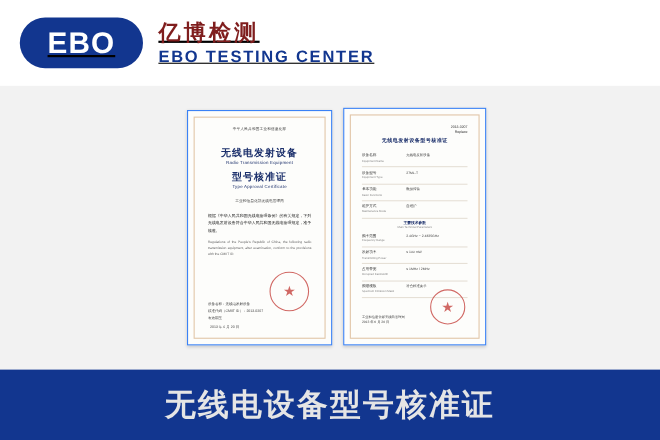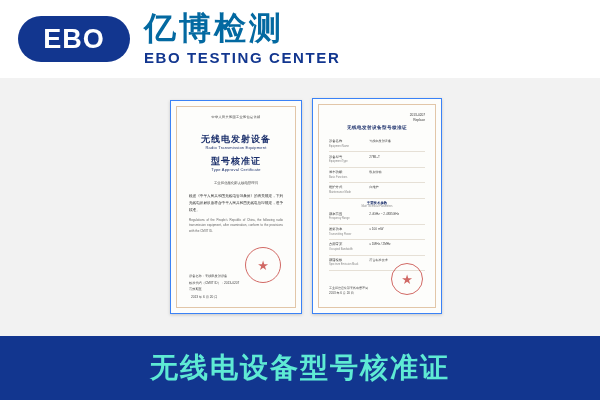--- a/index.html
+++ b/index.html
@@ -22,20 +22,21 @@
 
   
   .header {
     position: absolute;
     left: 0; top: 0;
     width: 600px;
     height: 78px;
     background: #ffffff;
     display: flex;
     align-items: center;
+    text-decoration: underline;
   }
   .logo-badge {
     margin-left: 18px;
     width: 112px;
     height: 46px;
     border-radius: 23px;
     background: #12368f;
     display: flex;
     align-items: center;
     justify-content: center;
@@ -48,22 +49,22 @@
     letter-spacing: 1px;
     font-family: "Liberation Sans", sans-serif;
   }
   .brand-block {
     margin-left: 14px;
     display: flex;
     flex-direction: column;
     justify-content: center;
   }
   .brand-cn {
-    color: #0369a1;
-    font-size: 32px;
+    color: #7f1d1d;
+    font-size: 20px;
     font-weight: bold;
     letter-spacing: 3px;
     line-height: 1.05;
     font-family: "DejaVu Sans", sans-serif;
   }
   .brand-en {
     color: #12368f;
     font-size: 15px;
     font-weight: bold;
     letter-spacing: 1.6px;
@@ -297,21 +298,21 @@
     position: absolute;
     left: 0; top: 336px;
     width: 600px;
     height: 64px;
     background: #12368f;
     display: flex;
     align-items: center;
     justify-content: center;
   }
   .caption-text {
-    color: #5eead4;
+    color: #e5e5e5;
     font-size: 28px;
     font-weight: bold;
     letter-spacing: 2px;
     font-family: Liberation Sans, sans-serif;
   }
 </style>
 </head>
 <body>
 
 <div class="page">

